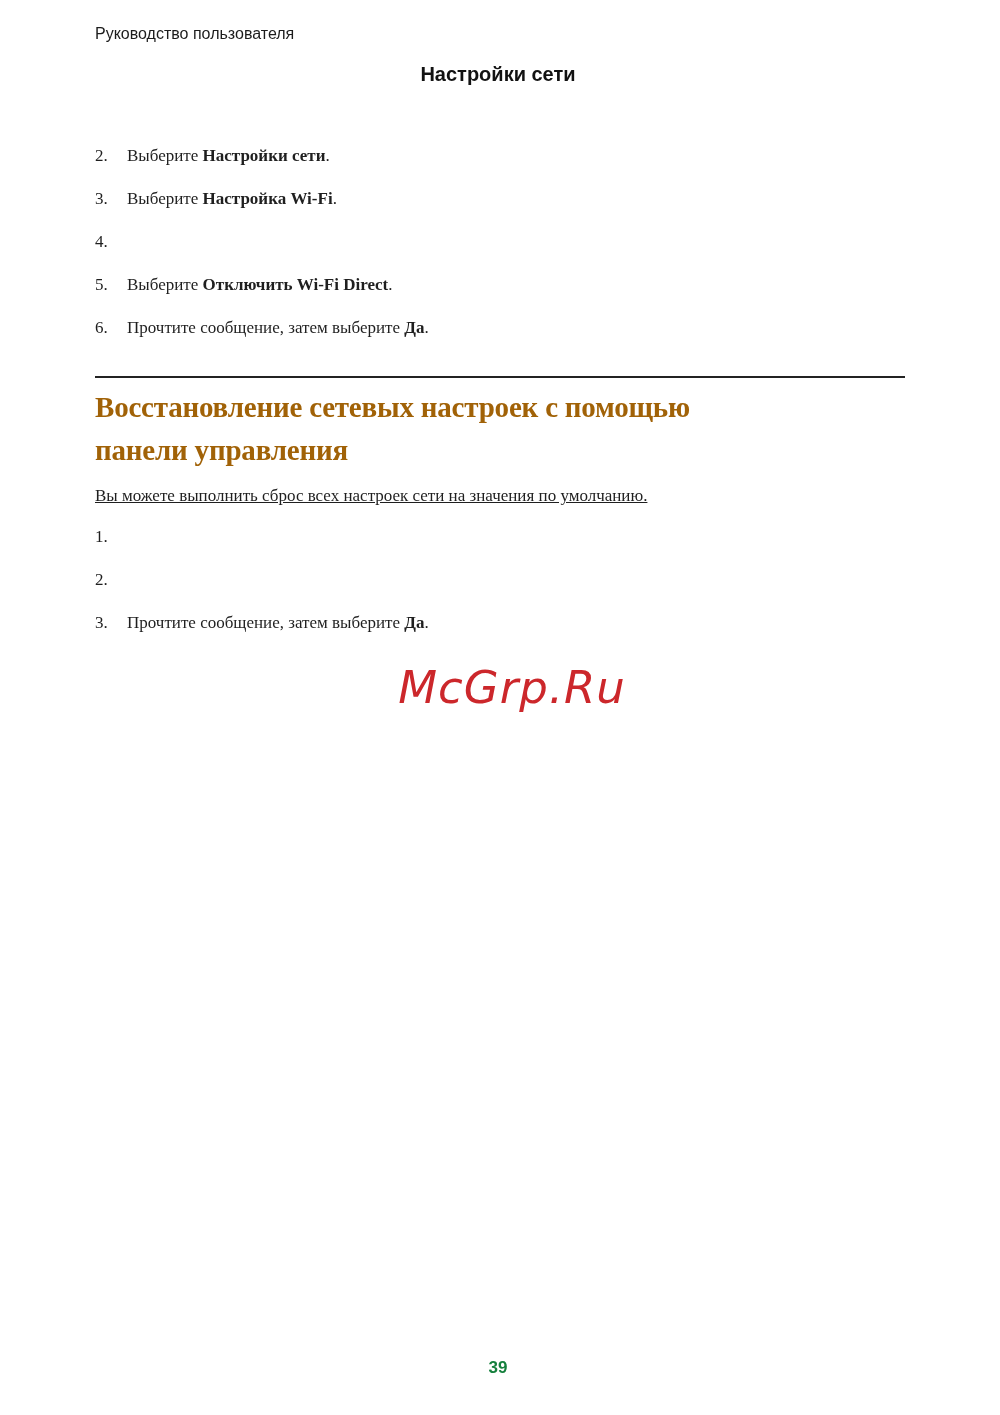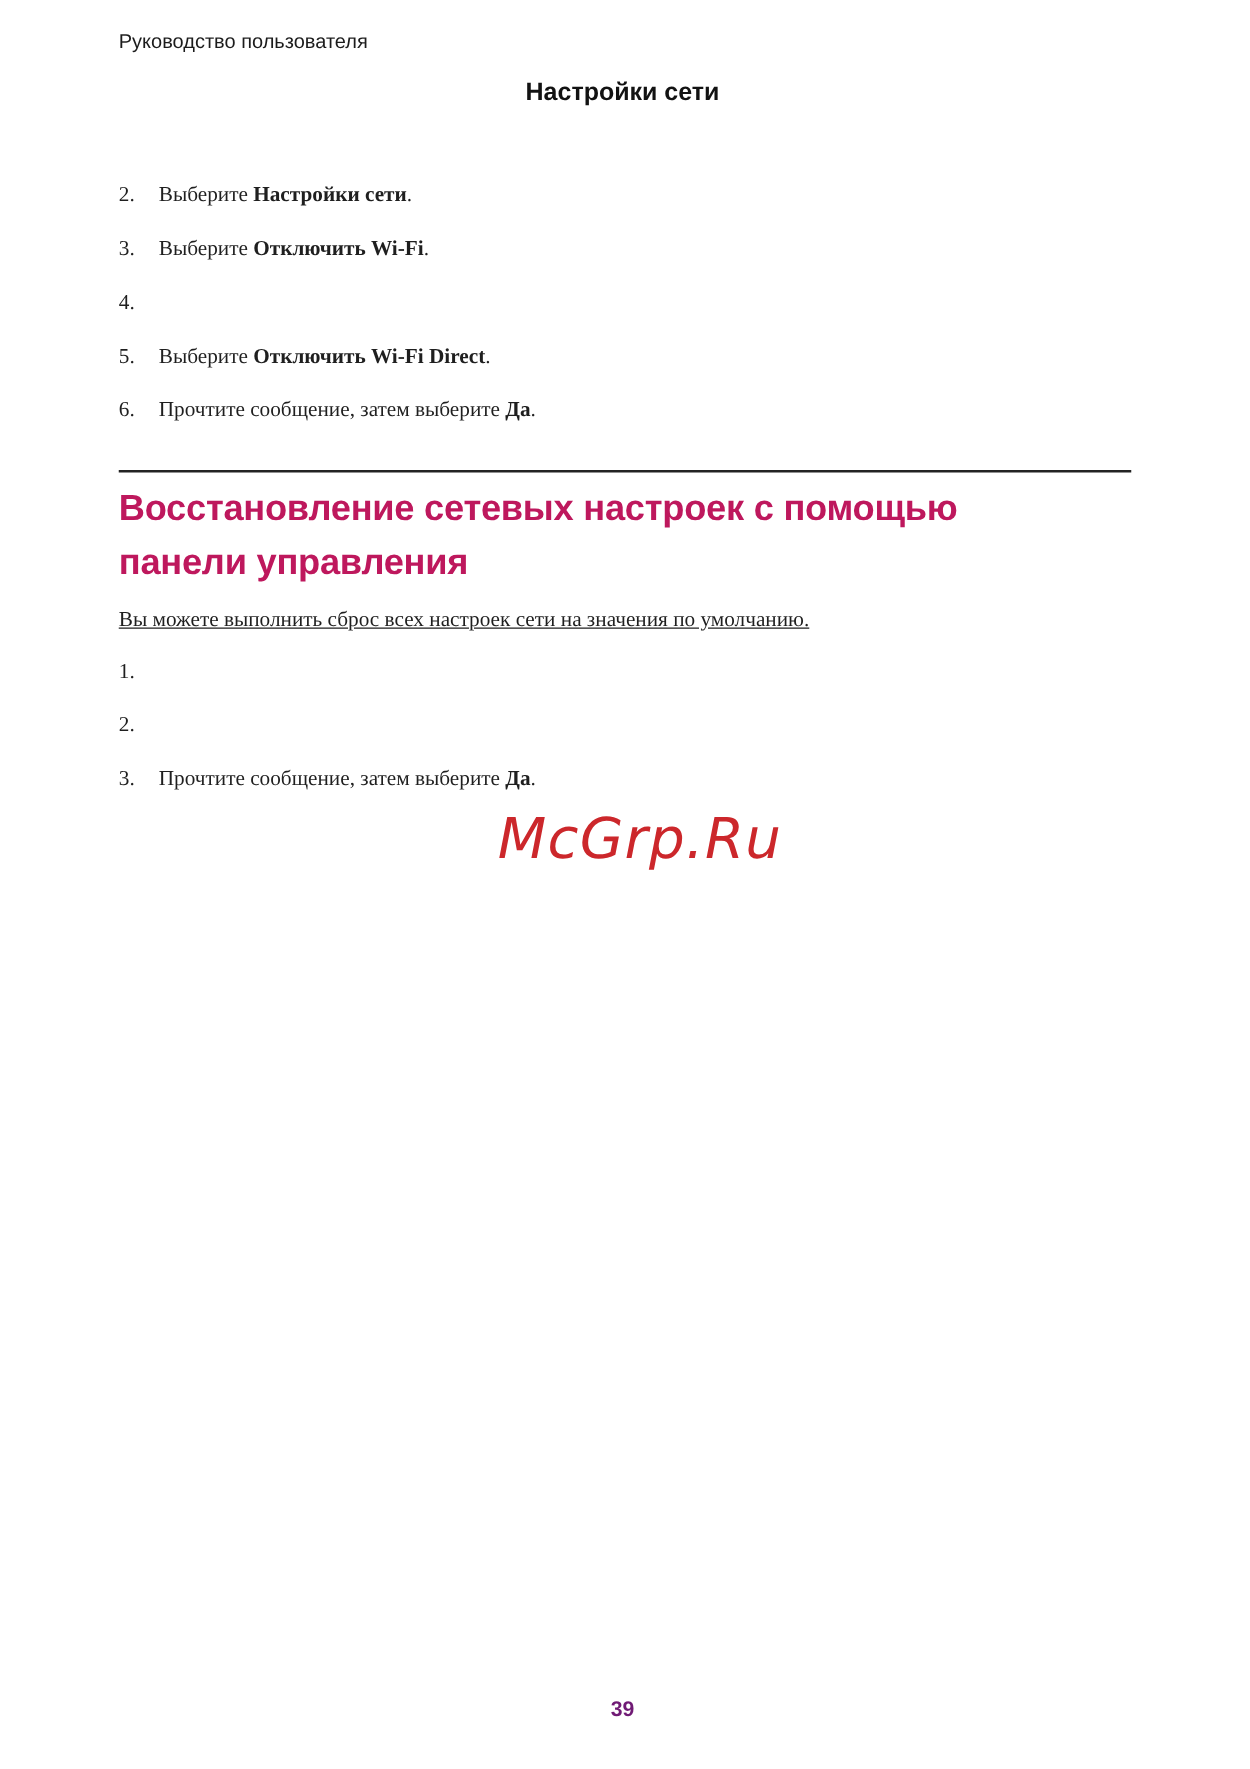--- a/index.html
+++ b/index.html
@@ -31,65 +31,65 @@
     color:#1f1f1f;
   }
   .li .num { width:32px; flex:none; }
   .li b, .li .b { font-weight:bold; }
   .section {
     position:absolute; left:95px; top:376px; width:810px;
     border-top:2px solid #232323;
   }
   .section-title {
     margin:8px 0 0 0;
-    font-family:Liberation Sans, sans-serif;
+    font-family:Liberation Serif, serif;
     font-weight:bold;
     font-size:29px; line-height:43px;
-    color:#be185d;
+    color:#a16207;
     letter-spacing:-0.2px;
     white-space:pre-line;
   }
   .intro {
     margin-top:13px;
     font-size:17px; line-height:22px;text-decoration:underline;
   }
   .list-2 { position:static; margin-top:19px; }
   .watermark {
-    position:absolute; left:0; right:0; top:647px;
+    position:absolute; left:0; right:0; top:664px;
     text-align:center;
     font-family:"DejaVu Sans", sans-serif;
     font-style:italic;
     font-size:45px; line-height:48px;
     color:#cc272b;
     letter-spacing:1px;
     padding-left:28px;
   }
   .page-num {
     position:absolute; left:0; right:0; top:1358px;
     text-align:center;
     font-family:"Liberation Sans", sans-serif;
-    font-weight:bold; font-size:17px; color:#701a75;
+    font-weight:bold; font-size:17px; color:#15803d;
   }
 </style>
 </head>
 <body>
 
 <div class="page">
 
   <div class="hdr-left">Руководство пользователя</div>
   <div class="hdr-center">Настройки сети</div>
 
   <div class="num-list list-1">
     <div class="li">
         <span class="num">2.</span>
         <span class="txt"><span>Выберите </span><span class="b">Настройки сети</span><span></span><span class="b"></span><span>.</span></span>
       </div>
     <div class="li">
         <span class="num">3.</span>
-        <span class="txt"><span>Выберите </span><span class="b">Отключить Wi-Fi</span><span></span><span class="b"></span><span>.</span></span>
+        <span class="txt"><span>Выберите </span><span class="b">Настройка Wi-Fi</span><span></span><span class="b"></span><span>.</span></span>
       </div>
     <div class="li">
         <span class="num">4.</span>
       </div>
     <div class="li">
         <span class="num">5.</span>
         <span class="txt"><span>Выберите </span><span class="b">Отключить Wi-Fi Direct</span><span></span><span class="b"></span><span>.</span></span>
       </div>
     <div class="li">
         <span class="num">6.</span>

